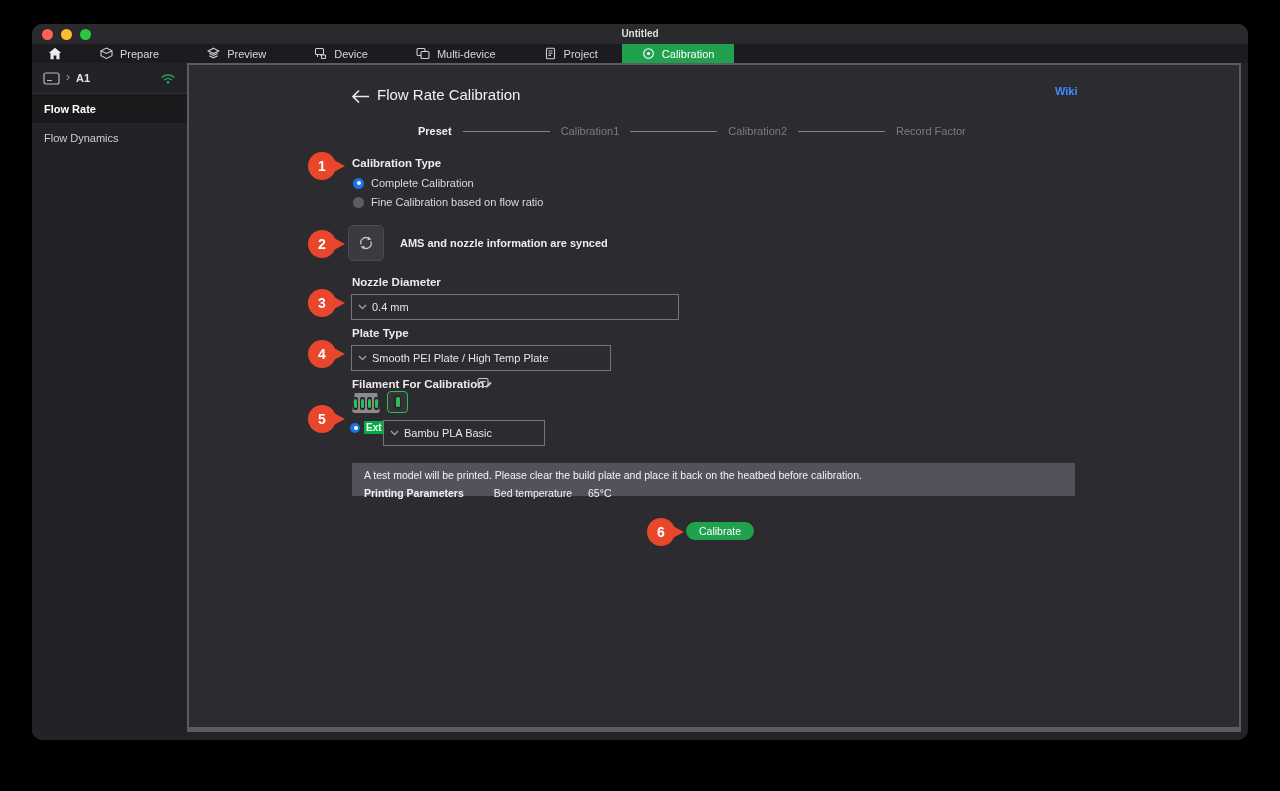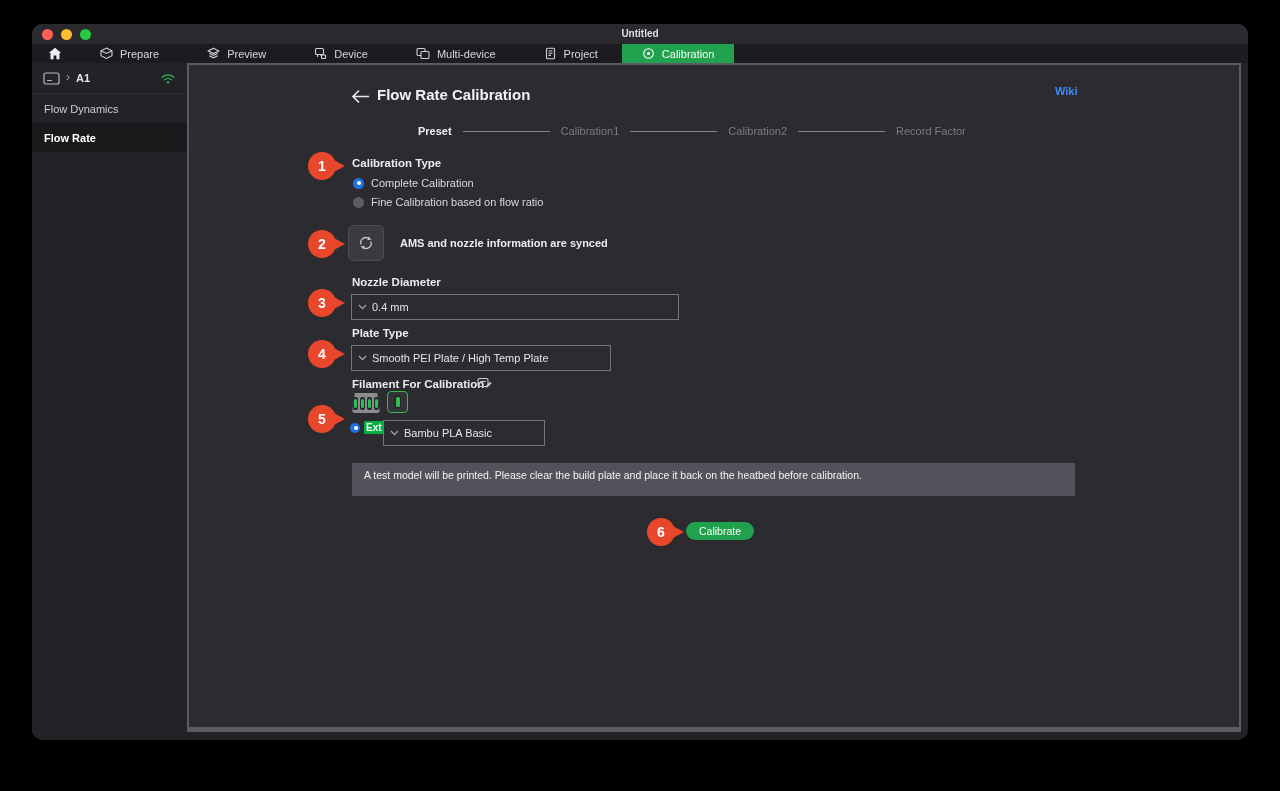--- a/index.html
+++ b/index.html
@@ -34,21 +34,21 @@
   .side-item { height:29px; display:flex; align-items:center; padding-left:12px;
                font-size:11px; color:#CFCFD2; cursor:pointer; }
   .side-item.selected { background:#1A1A1D; color:#FFFFFF; font-weight:bold; }
 
   .main { flex:1; margin:0 7px 4px 0; border:2px solid #5B5B63; border-bottom-width:5px;
           background:#2B2B30; position:relative; }
 
   .abs { position:absolute; }
 
   .back-btn { left:160px; top:22px; cursor:pointer; padding:2px; }
-  .page-title { left:188px; top:21px; font-size:15px; font-weight:bold; color:#F2F2F4; }
+  .page-title { left:188px; top:21px; font-size:15px; font-weight:normal; color:#F2F2F4; }
   .wiki { left:866px; top:20px; font-size:11px; font-weight:bold; color:#3F8CFF; cursor:pointer; }
 
   .stepper { left:229px; top:60px; display:flex; align-items:center; gap:11px; font-size:11px;text-align:right; }
   .step { color:#7B7B81; }
   .step.active { color:#F0F0F2; font-weight:bold; }
   .step-line { width:87px; height:1px; background:#85858B; }
 
   .marker { width:28px; height:28px; border-radius:50%; background:#E8472B; color:#fff;
             font-size:14px; font-weight:bold; display:flex; align-items:center; justify-content:center; z-index:6; }
   .marker::after { content:""; position:absolute; left:24px; top:50%; transform:translateY(-50%);
@@ -177,25 +177,25 @@
         <span class="dev-chevron">›</span>
         <span class="dev-name">A1</span>
         <span class="dev-wifi">
           <svg width="16" height="11" viewBox="0 0 16 11">
             <path d="M1.8 4.4 a9 9 0 0 1 12.4 0" fill="none" stroke="#2FBE54" stroke-width="1.4"></path>
             <path d="M4.3 7 a5.6 5.6 0 0 1 7.4 0" fill="none" stroke="#2FBE54" stroke-width="1.4"></path>
             <rect x="6.9" y="8.3" width="2.2" height="2" fill="#2FBE54"></rect>
           </svg>
         </span>
       </div>
+      <div class="side-item selected">
+        <span>Flow Rate</span>
+      </div>
       <div class="side-item">
         <span>Flow Dynamics</span>
-      </div>
-      <div class="side-item selected">
-        <span>Flow Rate</span>
       </div>
     </div>
 
     <div class="main">
 
       <div class="abs back-btn">
         <svg width="19" height="15" viewBox="0 0 19 15">
           <path d="M8 1.5 L2 7.5 L8 13.5 M2 7.5 H18" fill="none" stroke="#E8E8EA" stroke-width="1.7"></path>
         </svg>
       </div>
@@ -290,19 +290,24 @@
       </div>
       <div class="abs select" style="left:194px; top:355px; width:162px;">
         <svg width="9" height="6" viewBox="0 0 9 6">
           <path d="M1 1 L4.5 4.6 L8 1" fill="none" stroke="#A8A8AE" stroke-width="1.2"></path>
         </svg>
         <span>Bambu PLA Basic</span>
       </div>
 
       <div class="abs info-box">
         <div>A test model will be printed. Please clear the build plate and place it back on the heatbed before calibration.</div>
+        <div class="info-line2">
+          <span class="info-params">Printing Parameters</span>
+          <span class="info-bed">Bed temperature</span>
+          <span class="info-val">65°C</span>
+        </div>
       </div>
 
       <button class="abs calibrate-btn">Calibrate</button>
 
     </div>
   </div>
 </div>
 
 </body></html>

